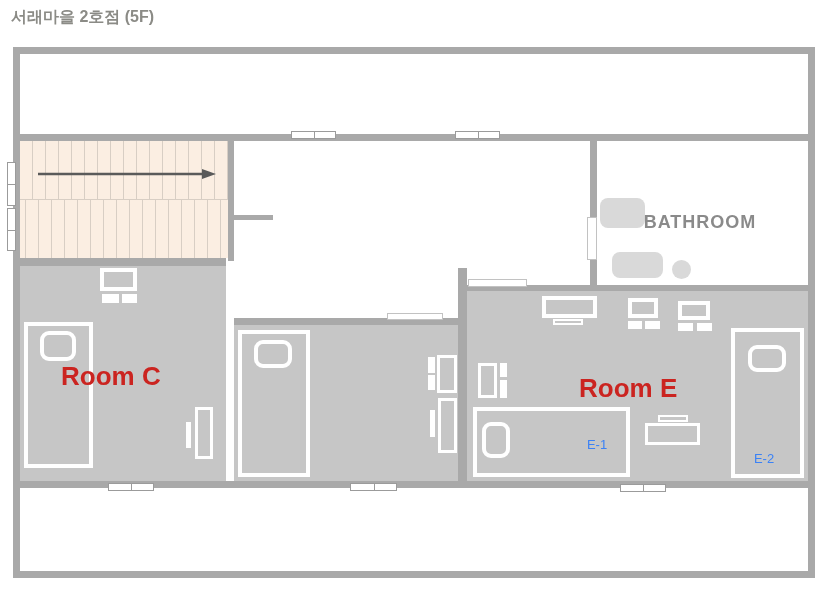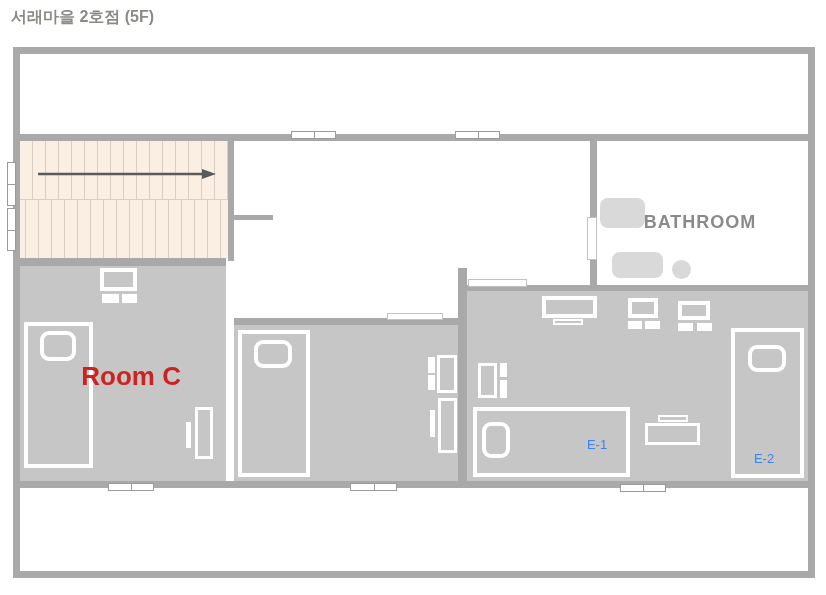--- a/index.html
+++ b/index.html
@@ -29,21 +29,21 @@
   .outline.vthin{border-width:2px;}
   .pillow{border-radius:9px;}
   .whitefill{position:absolute;background:#ffffff;}
   
   .fixture{position:absolute;background:#d9d9d9;}
   .rounded{border-radius:8px;}
   .circle{border-radius:50%;}
   
   .title{position:absolute;left:11px;top:7px;font-size:16px;font-weight:bold;color:#8b8b86;}
   .roomlabel-gray{position:absolute;font-weight:bold;color:#8a8a8a;text-align:center;letter-spacing:1px;}
-  .roomlabel-red{position:absolute;font-weight:bold;color:#cb2420;text-align:right;}
+  .roomlabel-red{position:absolute;font-weight:bold;color:#cb2420;text-align:left;}
   .bedlabel{position:absolute;font-size:13px;color:#3b82f6;text-align:center;font-weight:normal;}
   .lr{left:328px;top:208px;width:160px;font-size:19px;}
   .br{left:630px;top:212px;width:140px;font-size:18px;}
   .rc{left:61px;top:361px;width:120px;font-size:26px;}
   .rd{left:288px;top:392px;width:120px;font-size:26px;}
   .re{left:579px;top:373px;width:120px;font-size:26px;}
   .e1{left:567px;top:437px;width:60px;}
   .e2{left:734px;top:451px;width:60px;}
   .arrow-wrap{position:absolute;left:38px;top:166px;width:178px;height:12px;}
 </style>
@@ -131,16 +131,17 @@
   <div class="whitefill" style="left:500px;top:380px;width:7px;height:18px;"></div>
   <div class="outline" style="left:473px;top:407px;width:157px;height:70px;"></div>
   <div class="outline pillow" style="left:482px;top:422px;width:28px;height:36px;"></div>
   <div class="outline vthin" style="left:658px;top:415px;width:30px;height:7px;"></div>
   <div class="outline thin" style="left:645px;top:423px;width:55px;height:22px;"></div>
   <div class="outline" style="left:731px;top:328px;width:73px;height:150px;"></div>
   <div class="outline pillow" style="left:748px;top:345px;width:38px;height:27px;"></div>
 
   <div class="roomlabel-gray br">BATHROOM</div>
   <div class="roomlabel-red rc">Room C</div>
+  <div class="roomlabel-red re">Room E</div>
   <div class="bedlabel e1">E-1</div>
   <div class="bedlabel e2">E-2</div>
 
 </div>
 
 </body></html>

